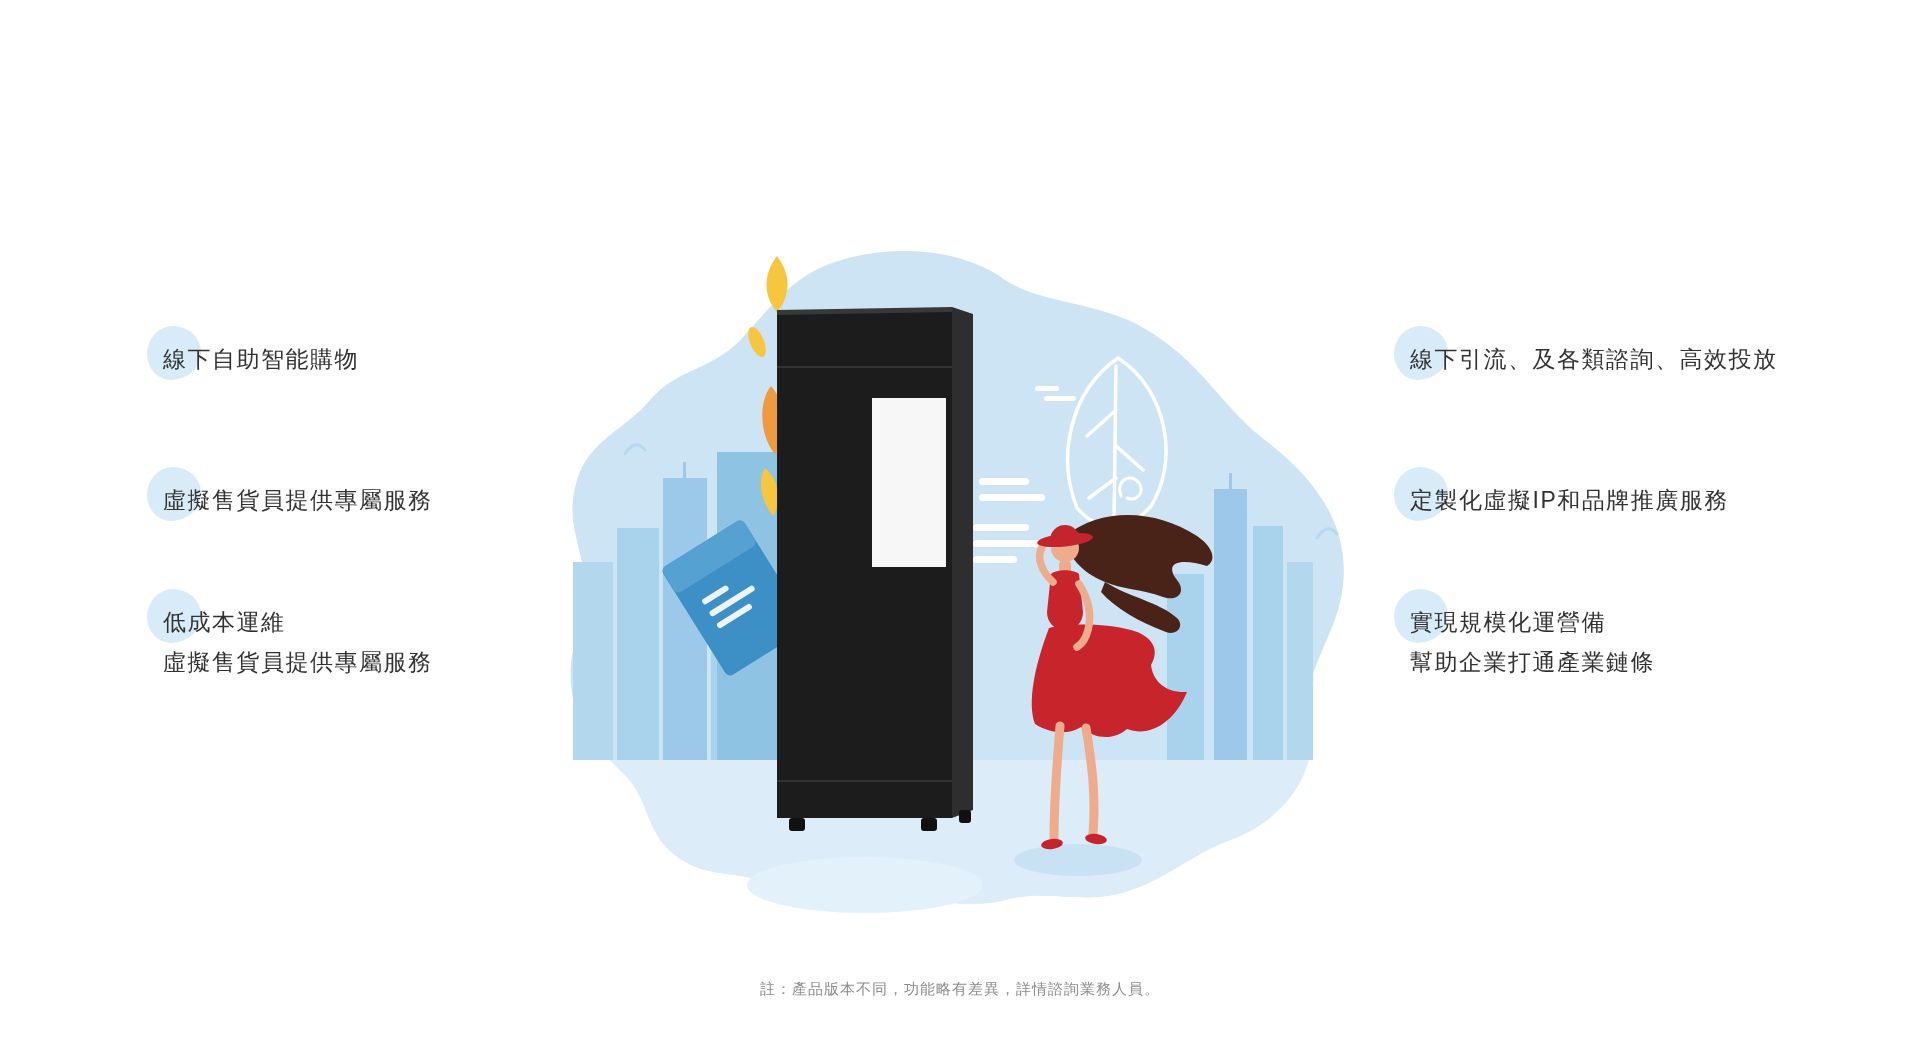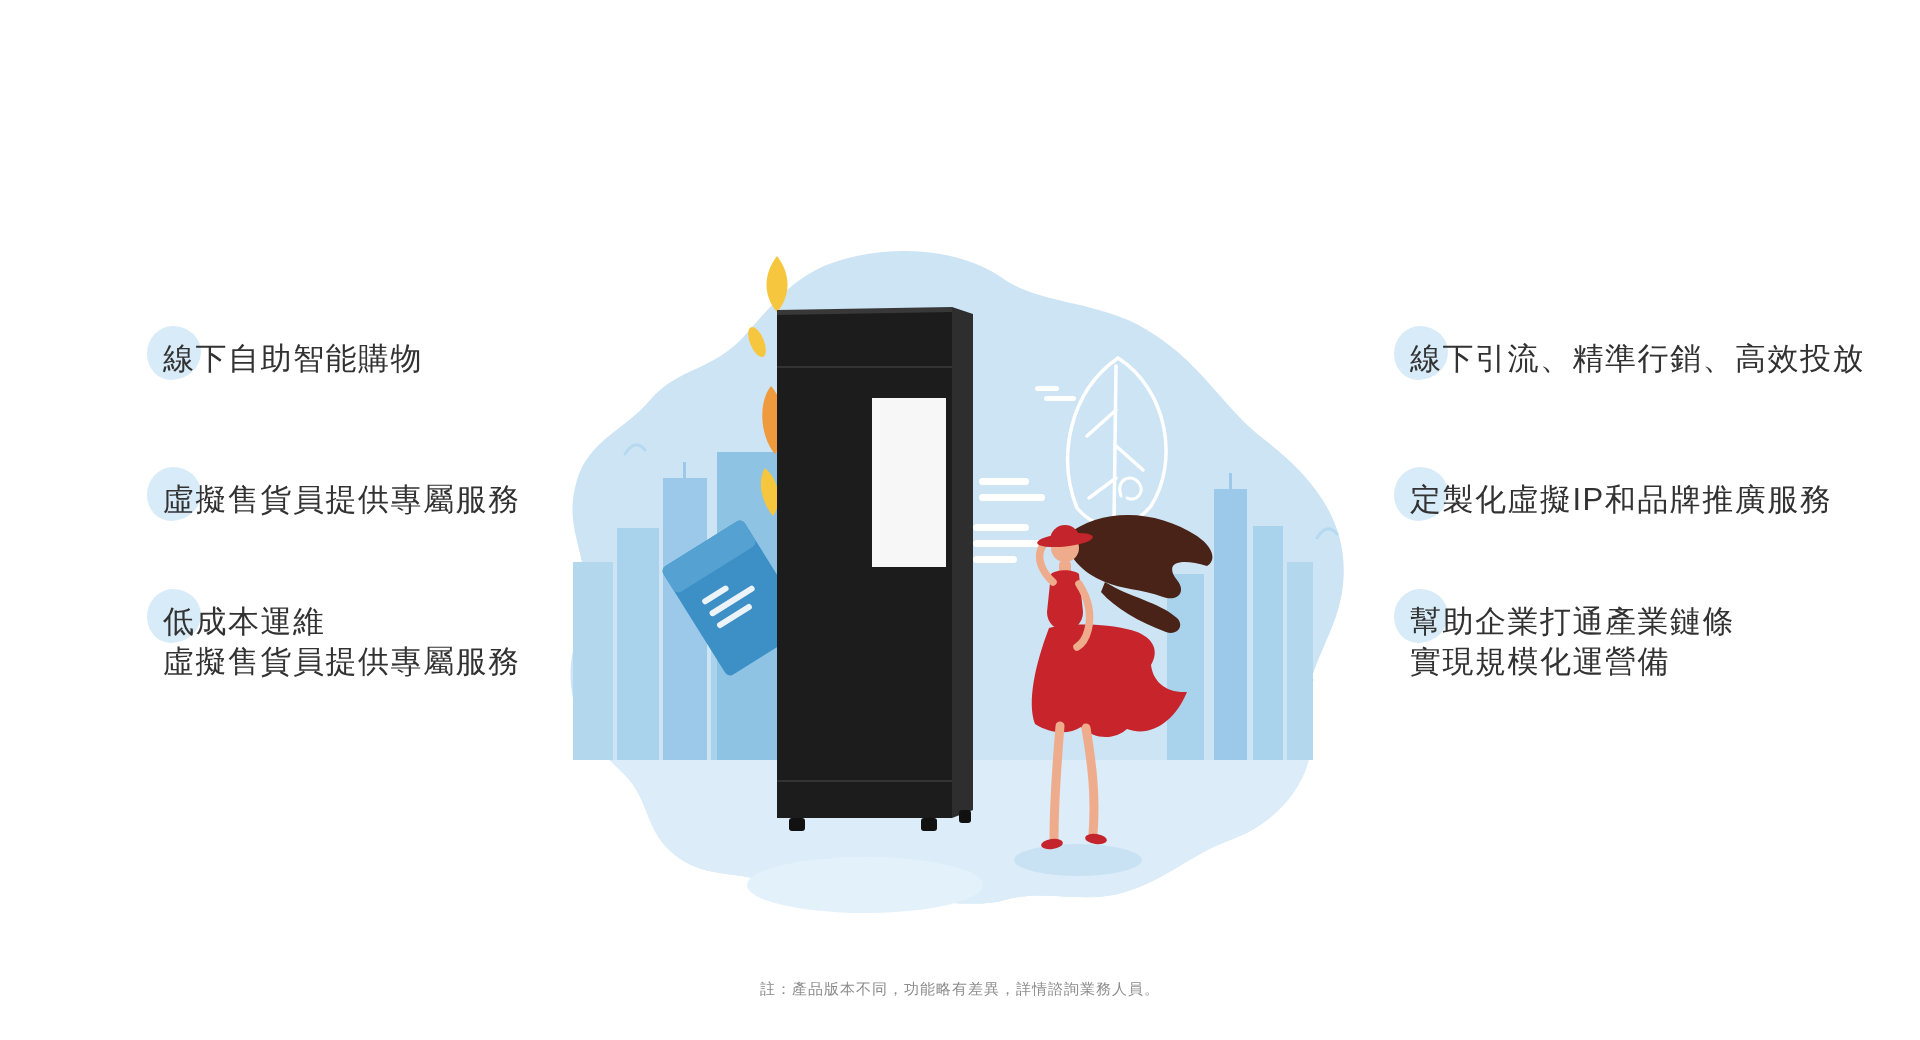--- a/index.html
+++ b/index.html
@@ -27,21 +27,21 @@
     top: -13px;
     width: 54px;
     height: 54px;
     background: #d8ebf8;
     border-radius: 48% 52% 55% 45% / 52% 48% 52% 48%;
     z-index: 0;
   }
   .feature .line {
     position: relative;
     z-index: 1;
-    font-size: 31px;
+    font-size: 23px;
     line-height: 40px;
     letter-spacing: 1.5px;
     color: #323232;
     white-space: nowrap;
   }
   .fL1 { left: 163px; top: 339px; }
   .fL2 { left: 163px; top: 480px; text-align: center; }
   .fL3 { left: 163px; top: 602px; }
   .fR1 { left: 1410px; top: 339px; }
   .fR2 { left: 1410px; top: 480px; }
@@ -80,30 +80,30 @@
     <div class="line">虛擬售貨員提供專屬服務</div>
   </div>
   <div class="feature fL3">
     <span class="accent"></span>
     <div class="line">低成本運維</div>
     <div class="line">虛擬售貨員提供專屬服務</div>
   </div>
 
   <div class="feature fR1">
     <span class="accent"></span>
-    <div class="line">線下引流、精準行銷、高效投放</div>
+    <div class="line">線下引流、及各類諮詢、高效投放</div>
   </div>
   <div class="feature fR2">
     <span class="accent"></span>
     <div class="line">定製化虛擬IP和品牌推廣服務</div>
   </div>
   <div class="feature fR3">
     <span class="accent"></span>
+    <div class="line">實現規模化運營備</div>
     <div class="line">幫助企業打通產業鏈條</div>
-    <div class="line">實現規模化運營備</div>
   </div>
 
   <svg class="illustration" viewBox="0 0 790 680" width="790" height="680" aria-hidden="true">
     <defs>
       <clipPath id="blobClip">
         <path d="M 270 22 C 330 2 400 10 440 40 C 480 66 540 60 590 95 C 640 128 660 170 700 200 C 745 235 785 280 778 345 C 772 400 735 430 745 480 C 755 530 720 580 665 600 C 625 615 600 640 560 652 C 520 665 480 648 440 660 C 405 670 360 655 320 665 C 285 672 240 660 210 645 C 180 630 140 640 110 615 C 80 592 85 560 60 535 C 35 510 10 490 6 445 C 2 400 25 380 20 340 C 15 300 0 280 12 240 C 24 200 60 190 85 160 C 112 128 150 130 180 95 C 210 62 230 35 270 22 Z"></path>
       </clipPath>
     </defs>
 
     <g>

